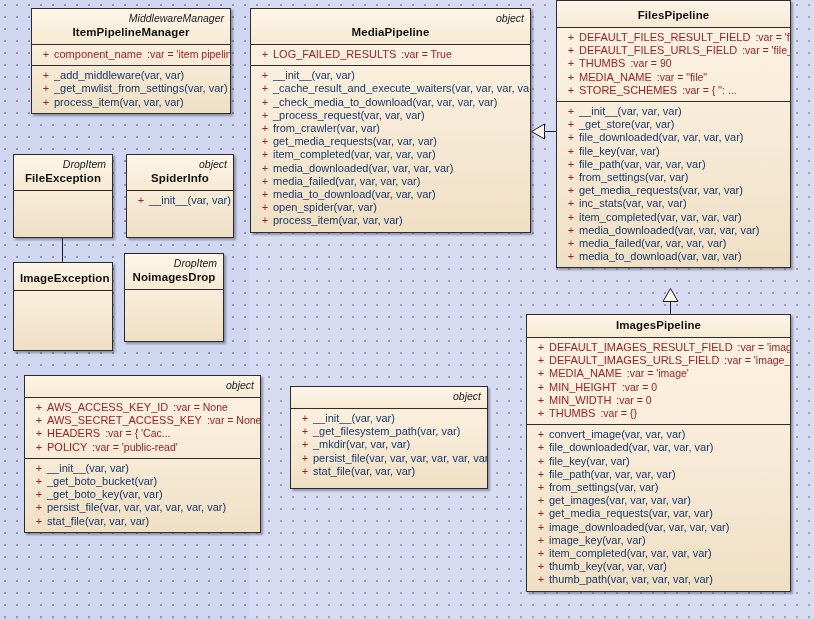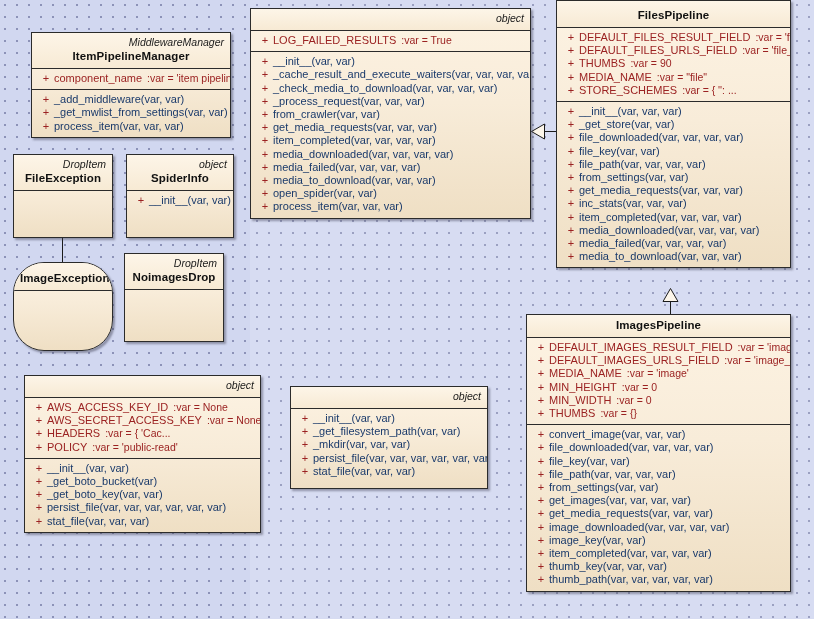--- a/index.html
+++ b/index.html
@@ -122,21 +122,21 @@
     </svg>
   </div>
 
   <div class="conn" style="left:62px; top:237px; width:1px; height:25px;"></div>
   <div class="triwrap" style="position:absolute; left:54px; top:224px;">
     <svg width="17" height="14" viewBox="0 0 17 14">
       <polygon points="8.5,0.5 1,13.5 16,13.5" fill="#fdf6ea" stroke="#1b1b1b" stroke-width="1"></polygon>
     </svg>
   </div>
 
-  <div class="uml" style="left:31px; top:8px; width:200px;margin-top:24px;">
+  <div class="uml" style="left:31px; top:8px; width:200px;">
     <div class="hdr">
       <span class="stereo">MiddlewareManager</span>
       <span class="cname">ItemPipelineManager</span>
     </div>
     <div class="sep compartment">
       <div class="row attr">
         <span class="vis">+</span>
         <span class="nm">component_name</span>
         <span class="ty">:var = 'item pipeline'</span>
       </div>
@@ -153,20 +153,21 @@
       <div class="row op">
         <span class="vis">+</span>
         <span class="nm">process_item(var, var, var)</span>
       </div>
     </div>
   </div>
 
   <div class="uml" style="left:250px; top:8px; width:281px;">
     <div class="hdr">
       <span class="stereo">object</span>
+      <span class="cname">MediaPipeline</span>
     </div>
     <div class="sep compartment">
       <div class="row attr">
         <span class="vis">+</span>
         <span class="nm">LOG_FAILED_RESULTS</span>
         <span class="ty">:var = True</span>
       </div>
     </div>
     <div class="sep compartment">
       <div class="row op">
@@ -405,21 +406,21 @@
       <span class="cname">SpiderInfo</span>
     </div>
     <div class="sep compartment">
       <div class="row op">
           <span class="vis">+</span>
           <span class="nm">__init__(var, var)</span>
         </div>
     </div>
   </div>
 
-  <div class="uml" style="left:13px; top:262px; width:100px; height:89px;border-radius:31px;">
+  <div class="uml" style="left:13px; top:262px; width:100px; height:89px;">
     <div class="hdr" style="padding-top:8px;">
       <span class="cname">ImageException</span>
     </div>
     <div class="sep compartment empty" style="height:100%;"></div>
   </div>
 
   <div class="uml" style="left:124px; top:253px; width:100px; height:89px;">
     <div class="hdr">
       <span class="stereo">DropItem</span>
       <span class="cname">NoimagesDrop</span>

